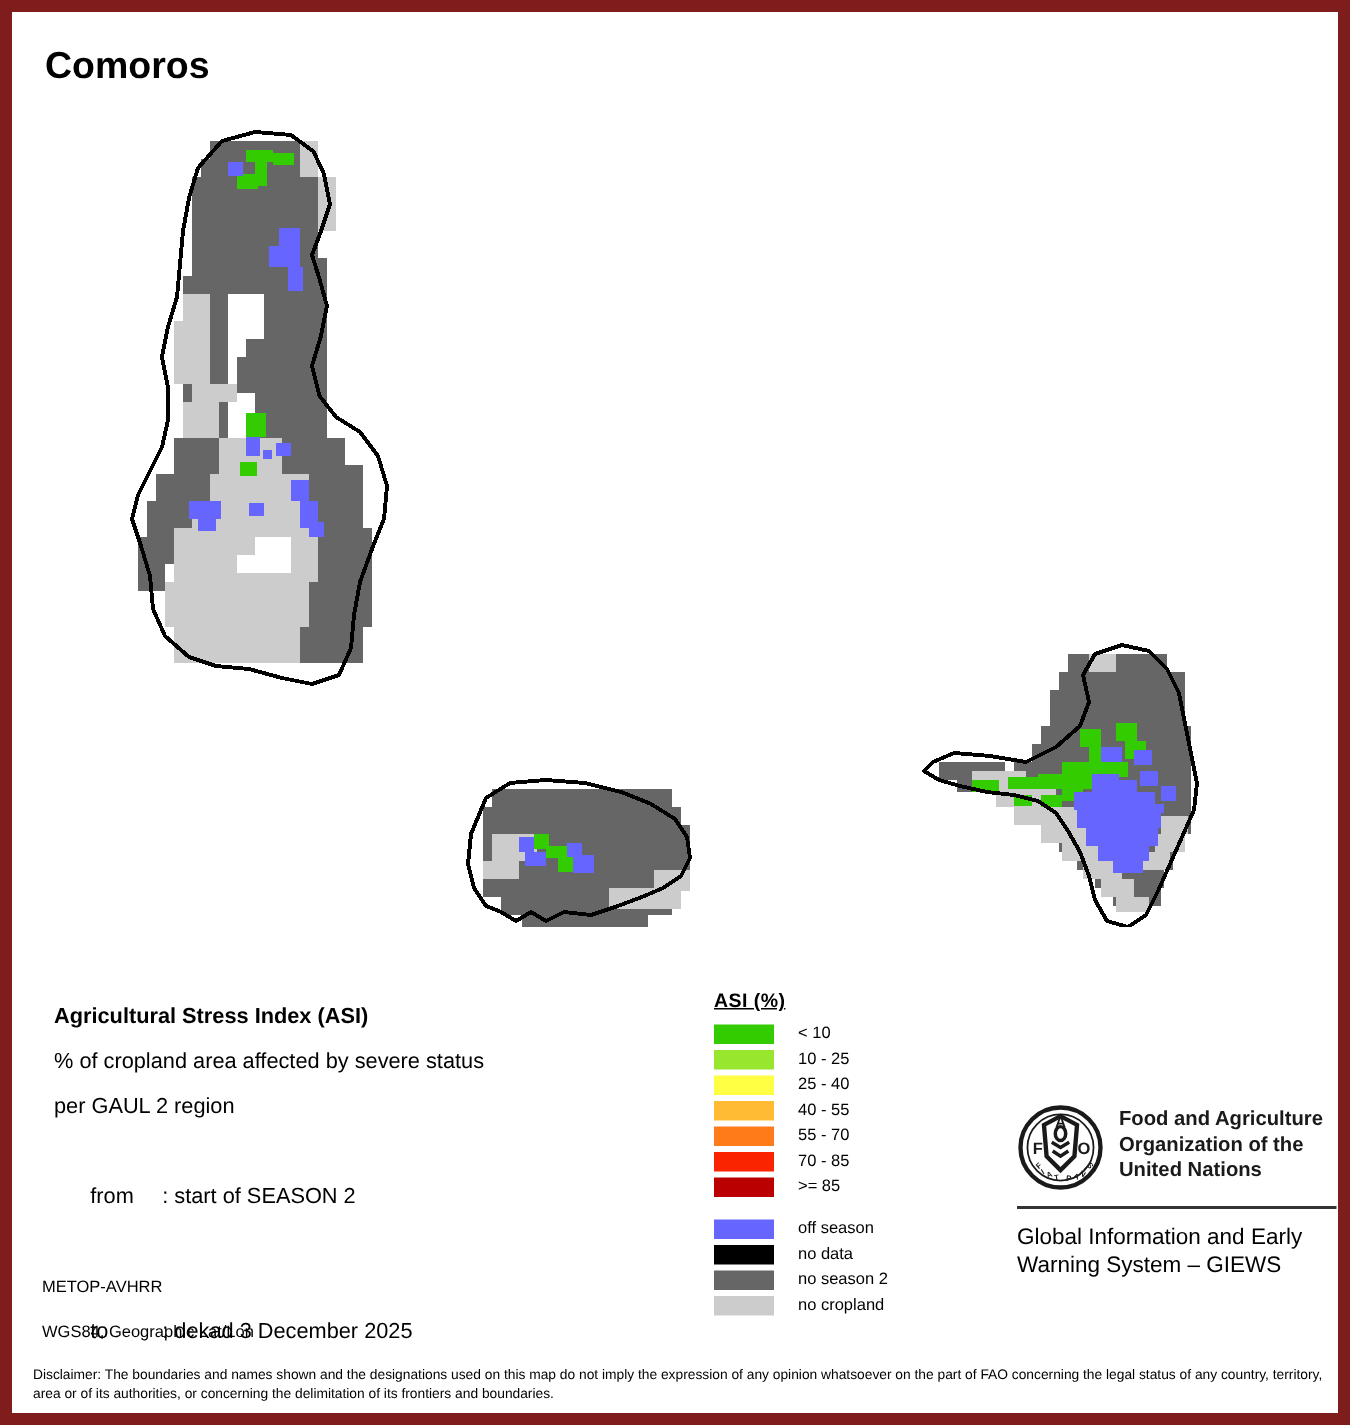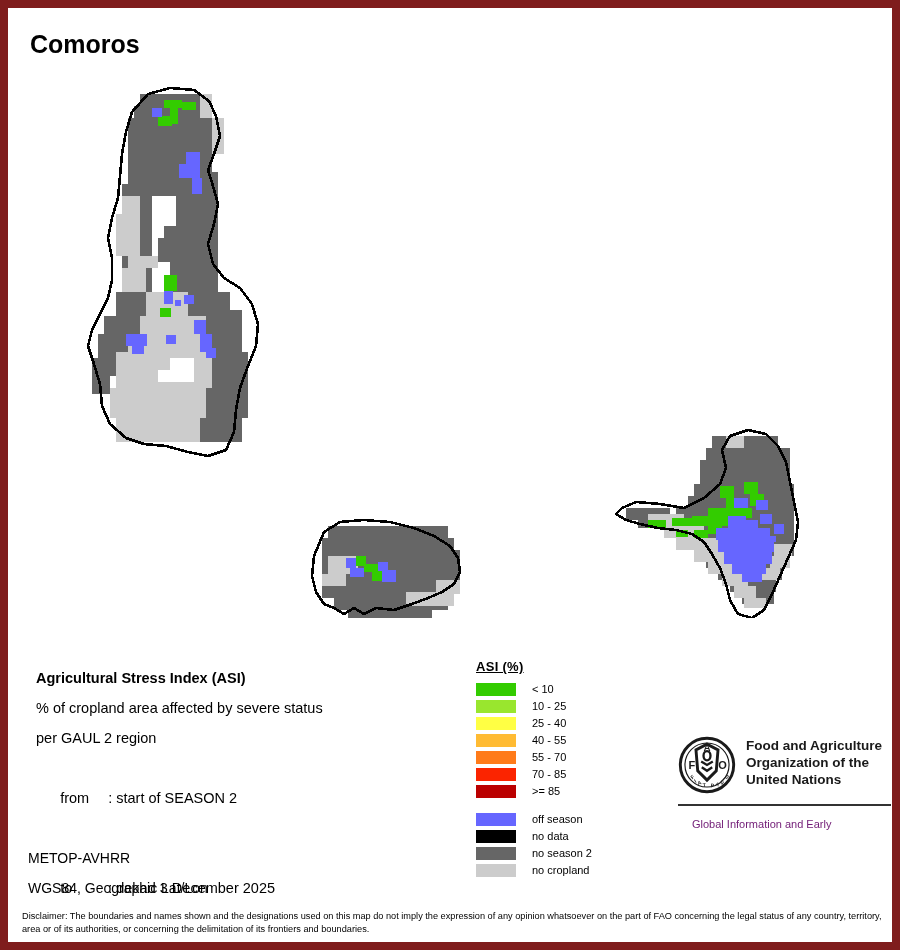--- a/index.html
+++ b/index.html
@@ -24,21 +24,21 @@
   #map svg{display:block;}
   
   #info{
     position:absolute;left:28px;top:655px;
     font-size:14.5px;color:#000;line-height:30px;
   }
   #info .hdr{font-weight:bold;}
   #info .row{white-space:pre;}
   #source{
     position:absolute;left:20px;top:835px;
-    font-size:14px;color:#000;line-height:30px;
+    font-size:11px;color:#000;line-height:30px;
   }
   
   #legend{
     position:absolute;left:468px;top:651px;
     font-size:11px;color:#000;
   }
   #legend .ltitle{
     font-size:13px;font-weight:bold;text-decoration:underline;
     margin-bottom:5px;letter-spacing:.3px;
   }
@@ -57,21 +57,21 @@
   }
   #fao .top{display:flex;align-items:flex-start;}
   #fao .logo{flex:0 0 58px;width:58px;height:58px;margin-right:10px;}
   #fao .names{
     font-size:13.5px;font-weight:bold;line-height:17px;color:#1a1a1a;
     padding-top:1px;
   }
   #fao .divider{
     height:2px;background:#333;margin:10px 0 9px 0;width:213px;
   }
-  #fao .giews{font-size:11px;line-height:19px;color:#701a75;margin-left:14px;}
+  #fao .giews{font-size:15px;line-height:19px;color:#000000;}
   
   #disclaimer{
     position:absolute;left:14px;top:902px;width:860px;
     font-size:9.2px;line-height:13px;color:#000;
   }
   #discline{
     position:absolute;left:0px;top:935px;width:892px;height:3px;background:#000;
   }
 </style>
 </head>
@@ -369,19 +369,20 @@
       </div>
       <div class="names">
         <div>Food and Agriculture</div>
         <div>Organization of the</div>
         <div>United Nations</div>
       </div>
     </div>
     <div class="divider"></div>
     <div class="giews">
       <div>Global Information and Early</div>
+      <div>Warning System – GIEWS</div>
     </div>
   </div>
 
   <div id="disclaimer">Disclaimer: The boundaries and names shown and the designations used on this map do not imply the expression of any opinion whatsoever on the part of FAO concerning the legal status of any country, territory, area or of its authorities, or concerning the delimitation of its frontiers and boundaries.</div>
   <div id="discline"></div>
 
 </div>
 
 </body></html>

